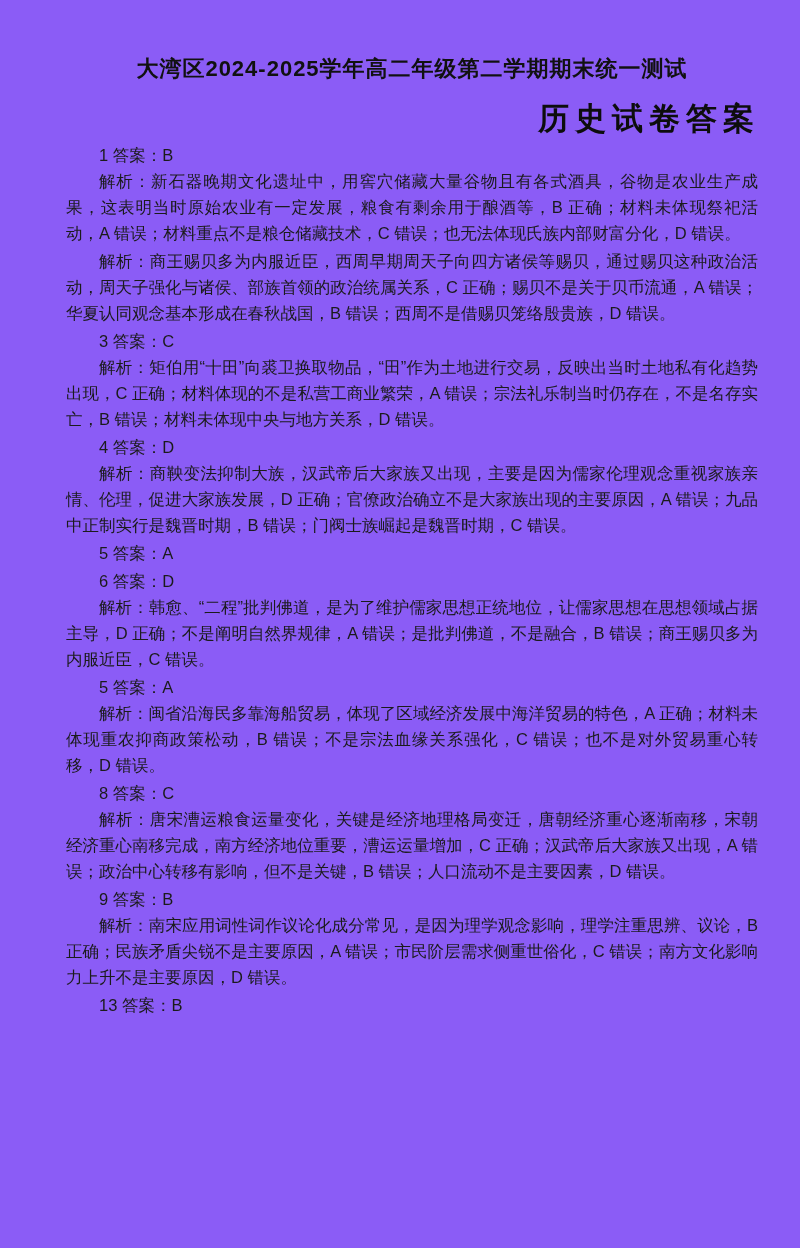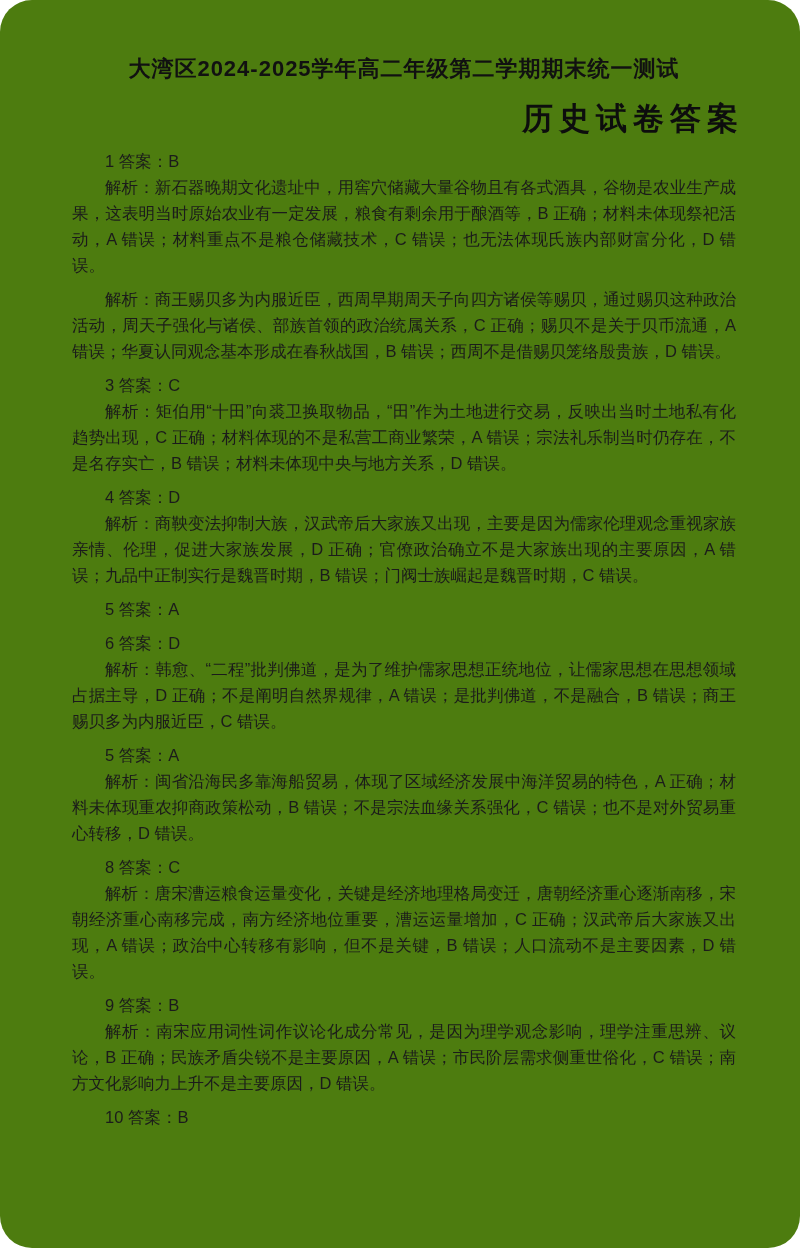--- a/index.html
+++ b/index.html
@@ -5,24 +5,23 @@
   * { margin: 0; padding: 0; box-sizing: border-box; }
   html, body { background: #ffffff; }
   body {
     font-family: "Liberation Sans", "DejaVu Sans", sans-serif;
     color: #161616;
   }
   .sheet {
     width: 800px;
     height: 1248px;
     margin: 0 auto;
-    background: #4d7c0f;
-    padding: 54px 56px 16px 64px;
+    background: #8b5cf6;
+    padding: 54px 40px 16px 64px;
     overflow: hidden;
-    border-radius: 32px;
   }
   .doc-title {
     text-align: center;
     font-size: 22px;
     font-weight: bold;
     letter-spacing: 1px;
     color: #111;
   }
   .doc-subtitle {
     text-align: right;
@@ -32,21 +31,21 @@
     margin-top: 14px;
     color: #0d0d0d;
   }
   .section-heading {
     font-size: 21px;
     font-weight: bold;
     letter-spacing: 1px;
     margin: 32px 0 12px 46px;
     color: #0d0d0d;
   }
-  .qa { margin: 8px; }
+  .qa { margin: 2px; }
   .qa p {
     font-size: 16.5px;
     line-height: 26px;
     font-weight: 500;
     text-align: justify;
     text-indent: 2em;
     color: #1b1b1b;
   }
   .qa p.answer-line {
     text-align: left;
@@ -97,16 +96,16 @@
     <p class="answer-line">8 答案：C</p>
     <p class="explanation">解析：唐宋漕运粮食运量变化，关键是经济地理格局变迁，唐朝经济重心逐渐南移，宋朝经济重心南移完成，南方经济地位重要，漕运运量增加，C 正确；汉武帝后大家族又出现，A 错误；政治中心转移有影响，但不是关键，B 错误；人口流动不是主要因素，D 错误。</p>
   </div>
 
   <div class="qa">
     <p class="answer-line">9 答案：B</p>
     <p class="explanation">解析：南宋应用词性词作议论化成分常见，是因为理学观念影响，理学注重思辨、议论，B 正确；民族矛盾尖锐不是主要原因，A 错误；市民阶层需求侧重世俗化，C 错误；南方文化影响力上升不是主要原因，D 错误。</p>
   </div>
 
   <div class="qa">
-    <p class="answer-line">10 答案：B</p>
+    <p class="answer-line">13 答案：B</p>
   </div>
 
 </div>
 
 </body></html>

